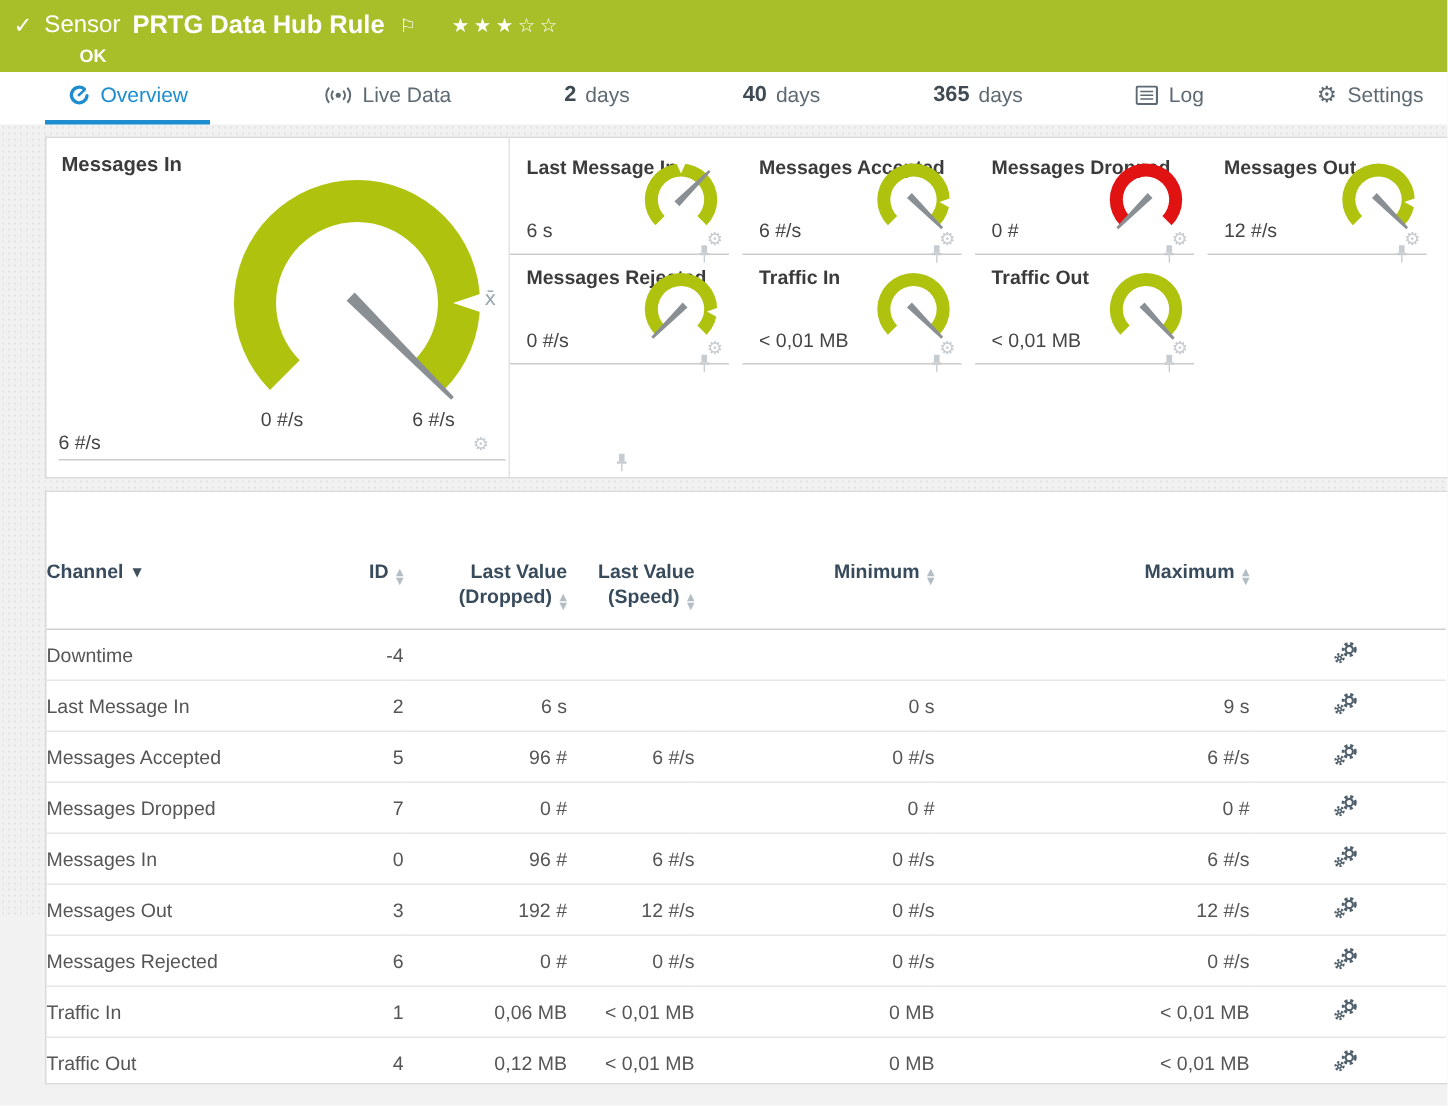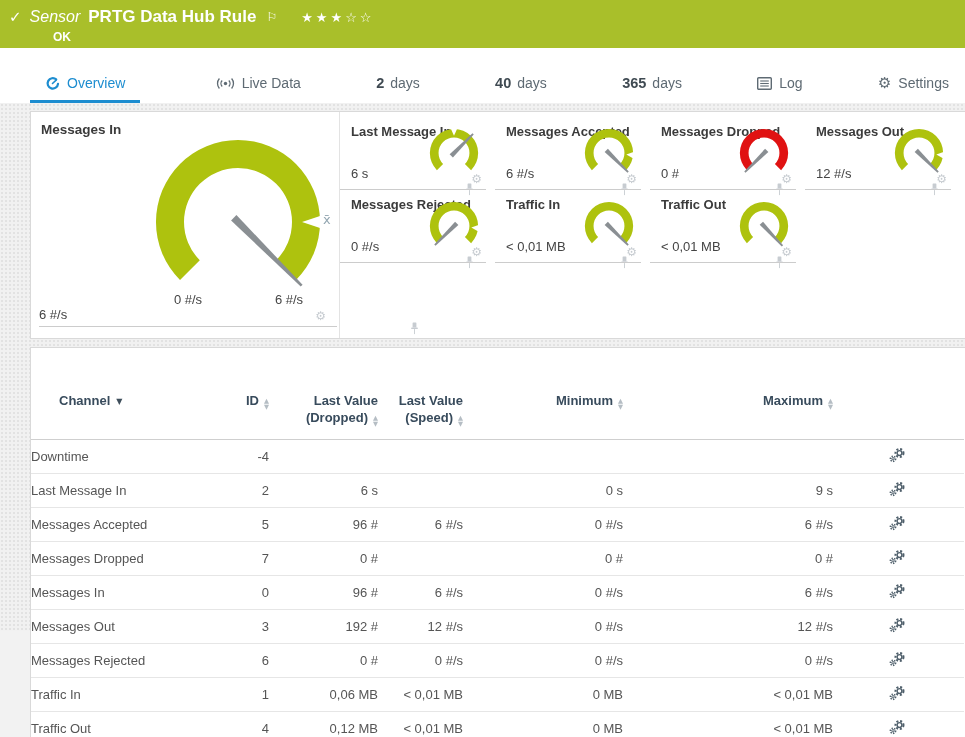--- a/index.html
+++ b/index.html
@@ -8,28 +8,28 @@
     font-family: "Liberation Sans", sans-serif;
     background: #f2f2f2;
     color: #444;
   }
   .glyph { font-family: "DejaVu Sans", "Liberation Sans", sans-serif; }
 
   
   .topbar { height: 48px; background: #a9bf2a; color: #fff; }
   .topbar-row { display: flex; align-items: center; gap: 8px; padding: 7px 0 0 9px; }
   .chk { font-size: 15px; font-weight: bold; }
-  .kind { font-style: italic; font-size: 16px; }
+  .kind { font-size: 16px; }
   .sensor-title { font-size: 17px; font-weight: bold; text-align: right; }
   .flag { font-size: 12px; margin-left: 2px; cursor: pointer; }
   .stars { font-size: 13px; letter-spacing: 3px; margin-left: 16px; cursor: pointer; }
   .status-ok { font-size: 12px; font-weight: bold; margin: 3px 15px 0 53px; }
 
   
-  .tabbar { height: 55px; background: #fff; display: flex; align-items: flex-end;
+  .tabbar { height: 35px; background: #fff; display: flex; align-items: flex-end;
             justify-content: space-between; padding: 4px 16px 0 30px; gap: 32px; }
   .tab { display: inline-flex; align-items: center; gap: 7px; font-size: 14px;
          color: #5e6a73; cursor: pointer; padding-bottom: 9px; border-bottom: 3px solid transparent; }
   .tab.active { color: #1d8dd0; border-bottom-color: #1d8dd0; padding-left: 15px; padding-right: 15px; }
   .tab .tab-strong { font-weight: bold; color: #3f4a52; font-size: 14.5px; margin-right: -1px; }
   .tab .tab-icon { display: inline-flex; line-height: 0; }
   .tab .tab-icon:empty { display: none; }
   .tab .tab-strong:empty { display: none; }
 
   
@@ -63,21 +63,21 @@
   .tile-rule { position: absolute; left: 0; right: 9px; bottom: 0; height: 1px; background: #ccc; }
   .gear-glyph { font-size: 12px; line-height: 1; color: #c7ccd1; cursor: pointer; }
   .pin-btn { display: inline-flex; line-height: 0; cursor: pointer; }
 
   
   .table-panel { margin-top: 8px; width: 935px; height: 396px; background: #fff;
                  border: 1px solid #d9d9d9; border-right: none; overflow: hidden; }
   table { border-collapse: collapse; table-layout: fixed; width: 933px; margin-top: 26px; }
   thead th { vertical-align: top; padding: 18px 0 12px; border-bottom: 1px solid #cfcfcf;
              font-size: 13px; font-weight: bold; color: #384b5c; line-height: 17px; cursor: pointer; }
-  th.align-l { text-align: left; padding-left: 28px; }
+  th.align-l { text-align: left; }
   th.align-r { text-align: right; }
   tbody td { height: 34px; border-bottom: 1px solid #e6e6e6; font-size: 13px; color: #555; }
   td.c-name { text-align: left; }
   td.num { text-align: right; }
   td.act { padding-left: 56px; }
   .sort-desc { font-size: 8px; color: #3f4f5c; margin-left: 6px; vertical-align: 1px; }
   .sort-both { display: inline-flex; flex-direction: column; font-size: 6.5px; line-height: 5.5px;
                color: #b5bdc4; margin-left: 5px; vertical-align: 2px; }
   .wrench { display: inline-flex; line-height: 0; cursor: pointer; }
 </style>

